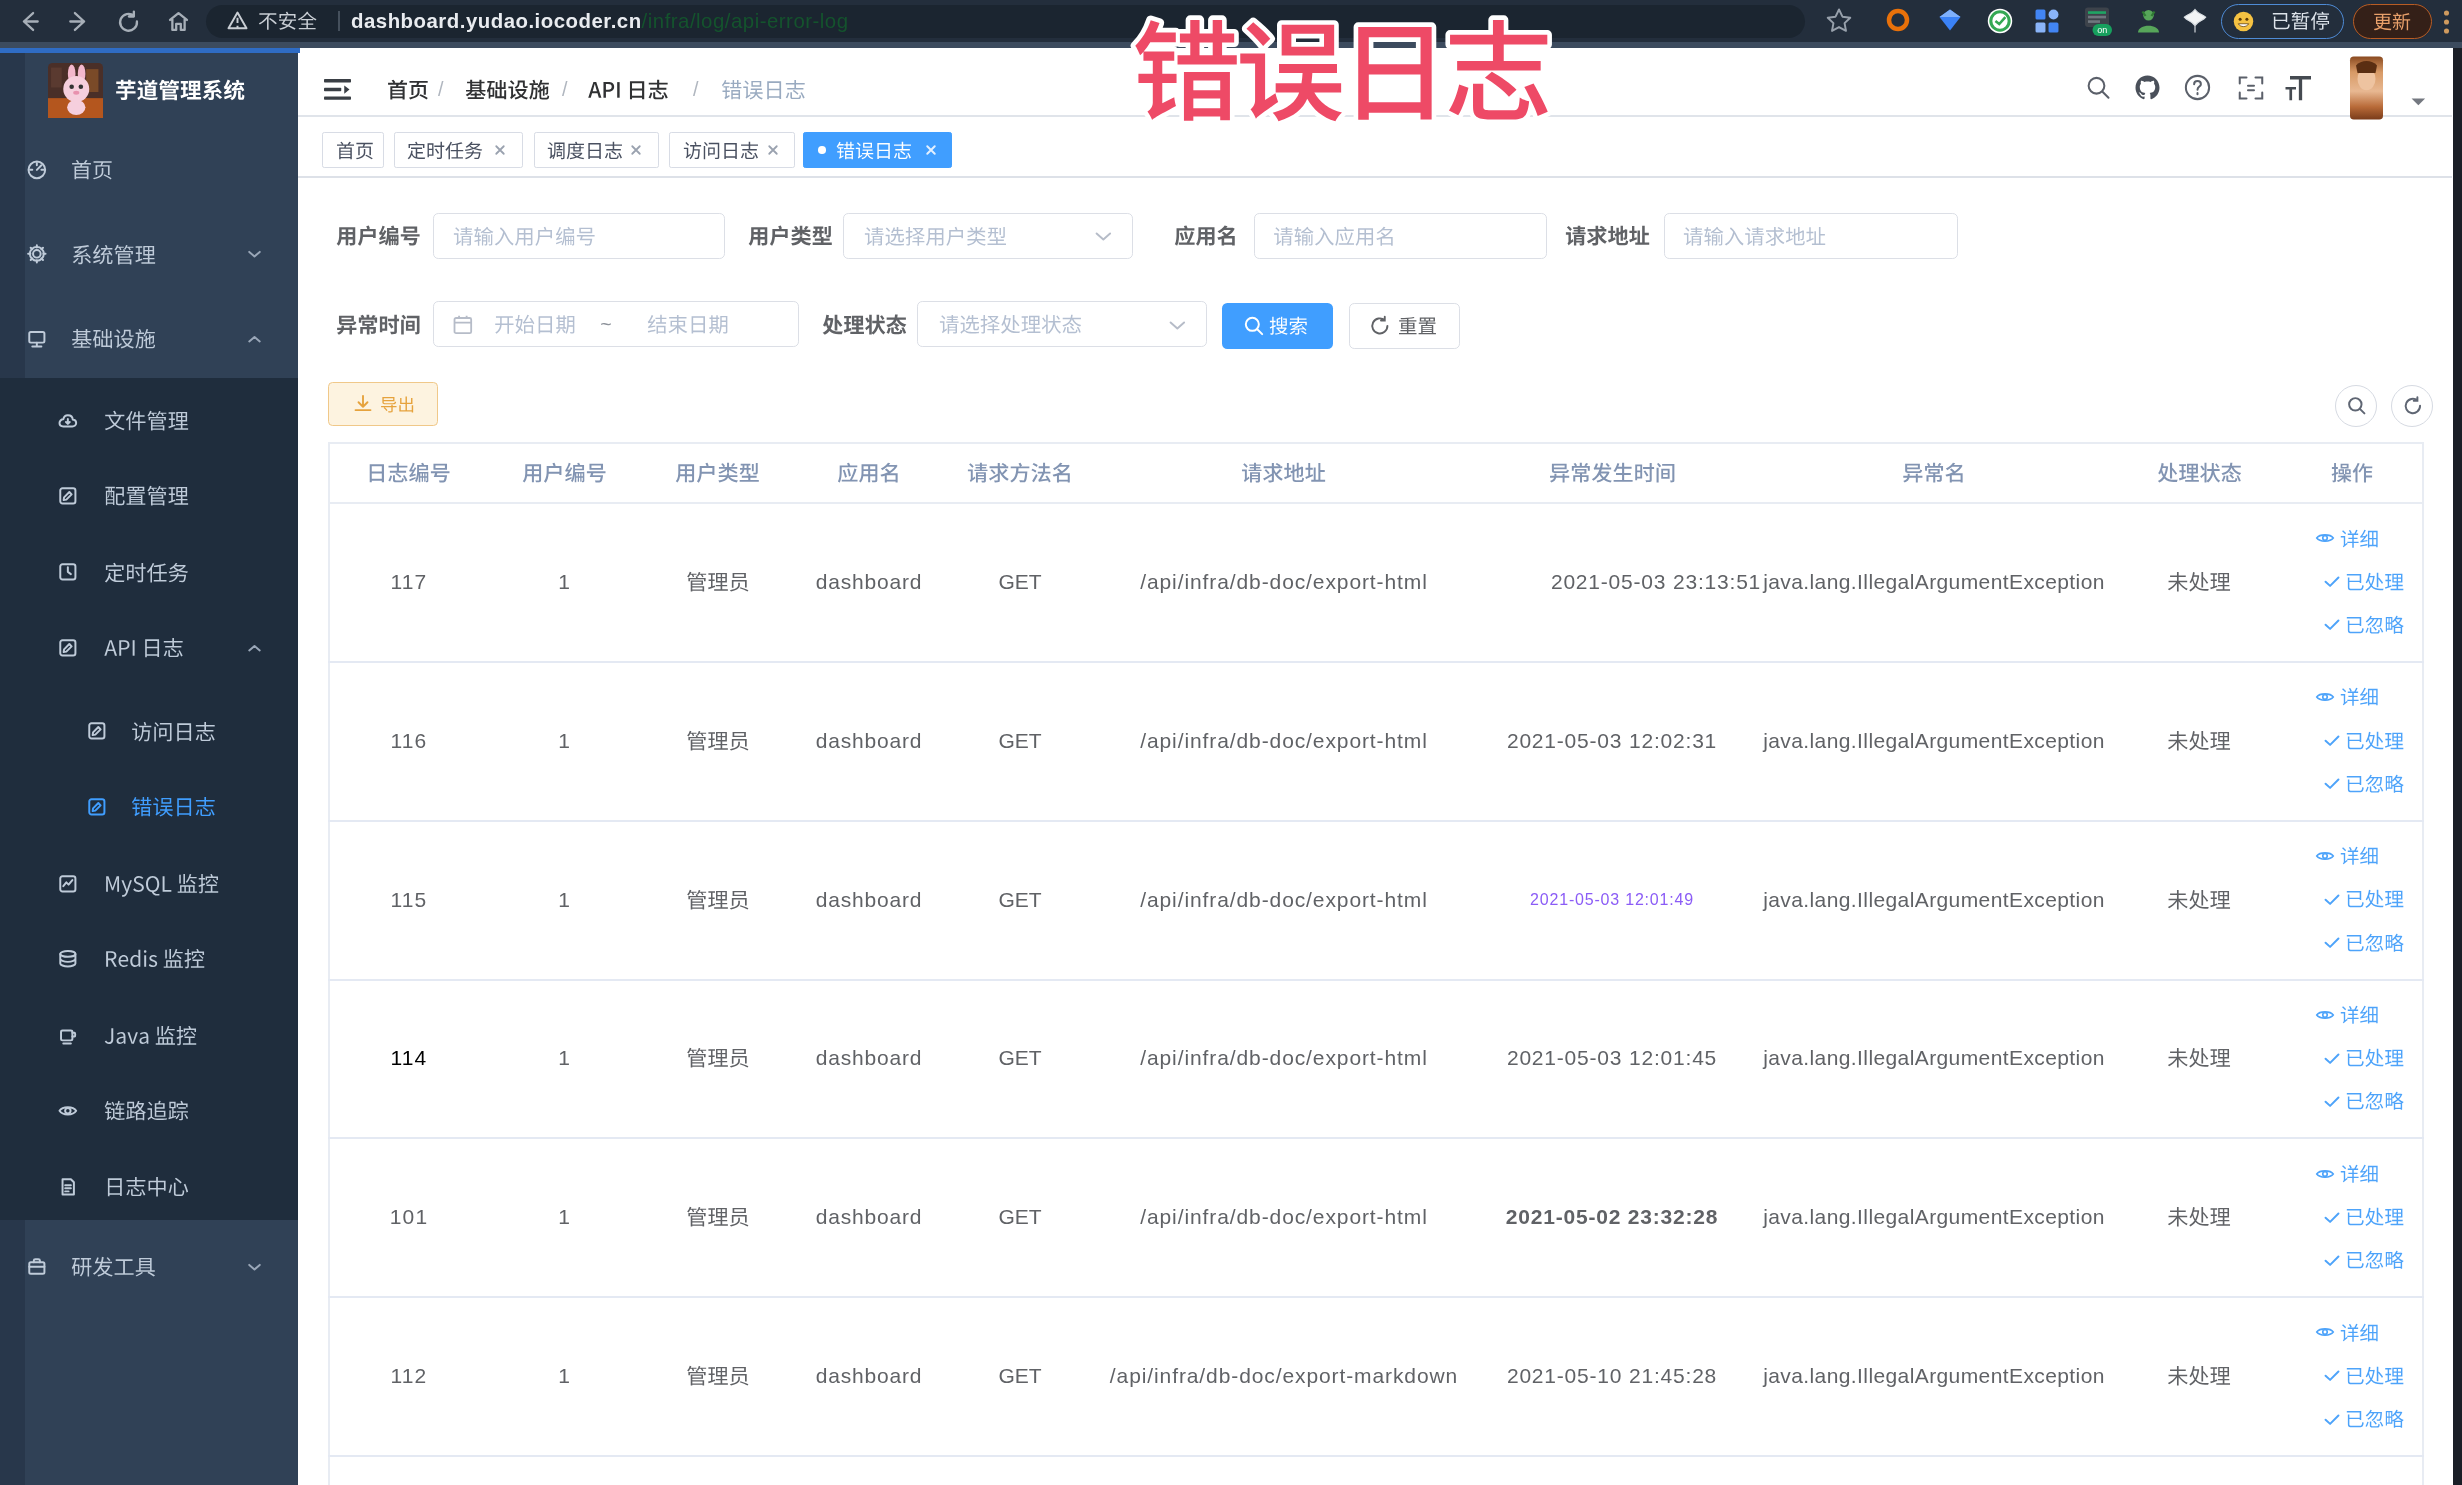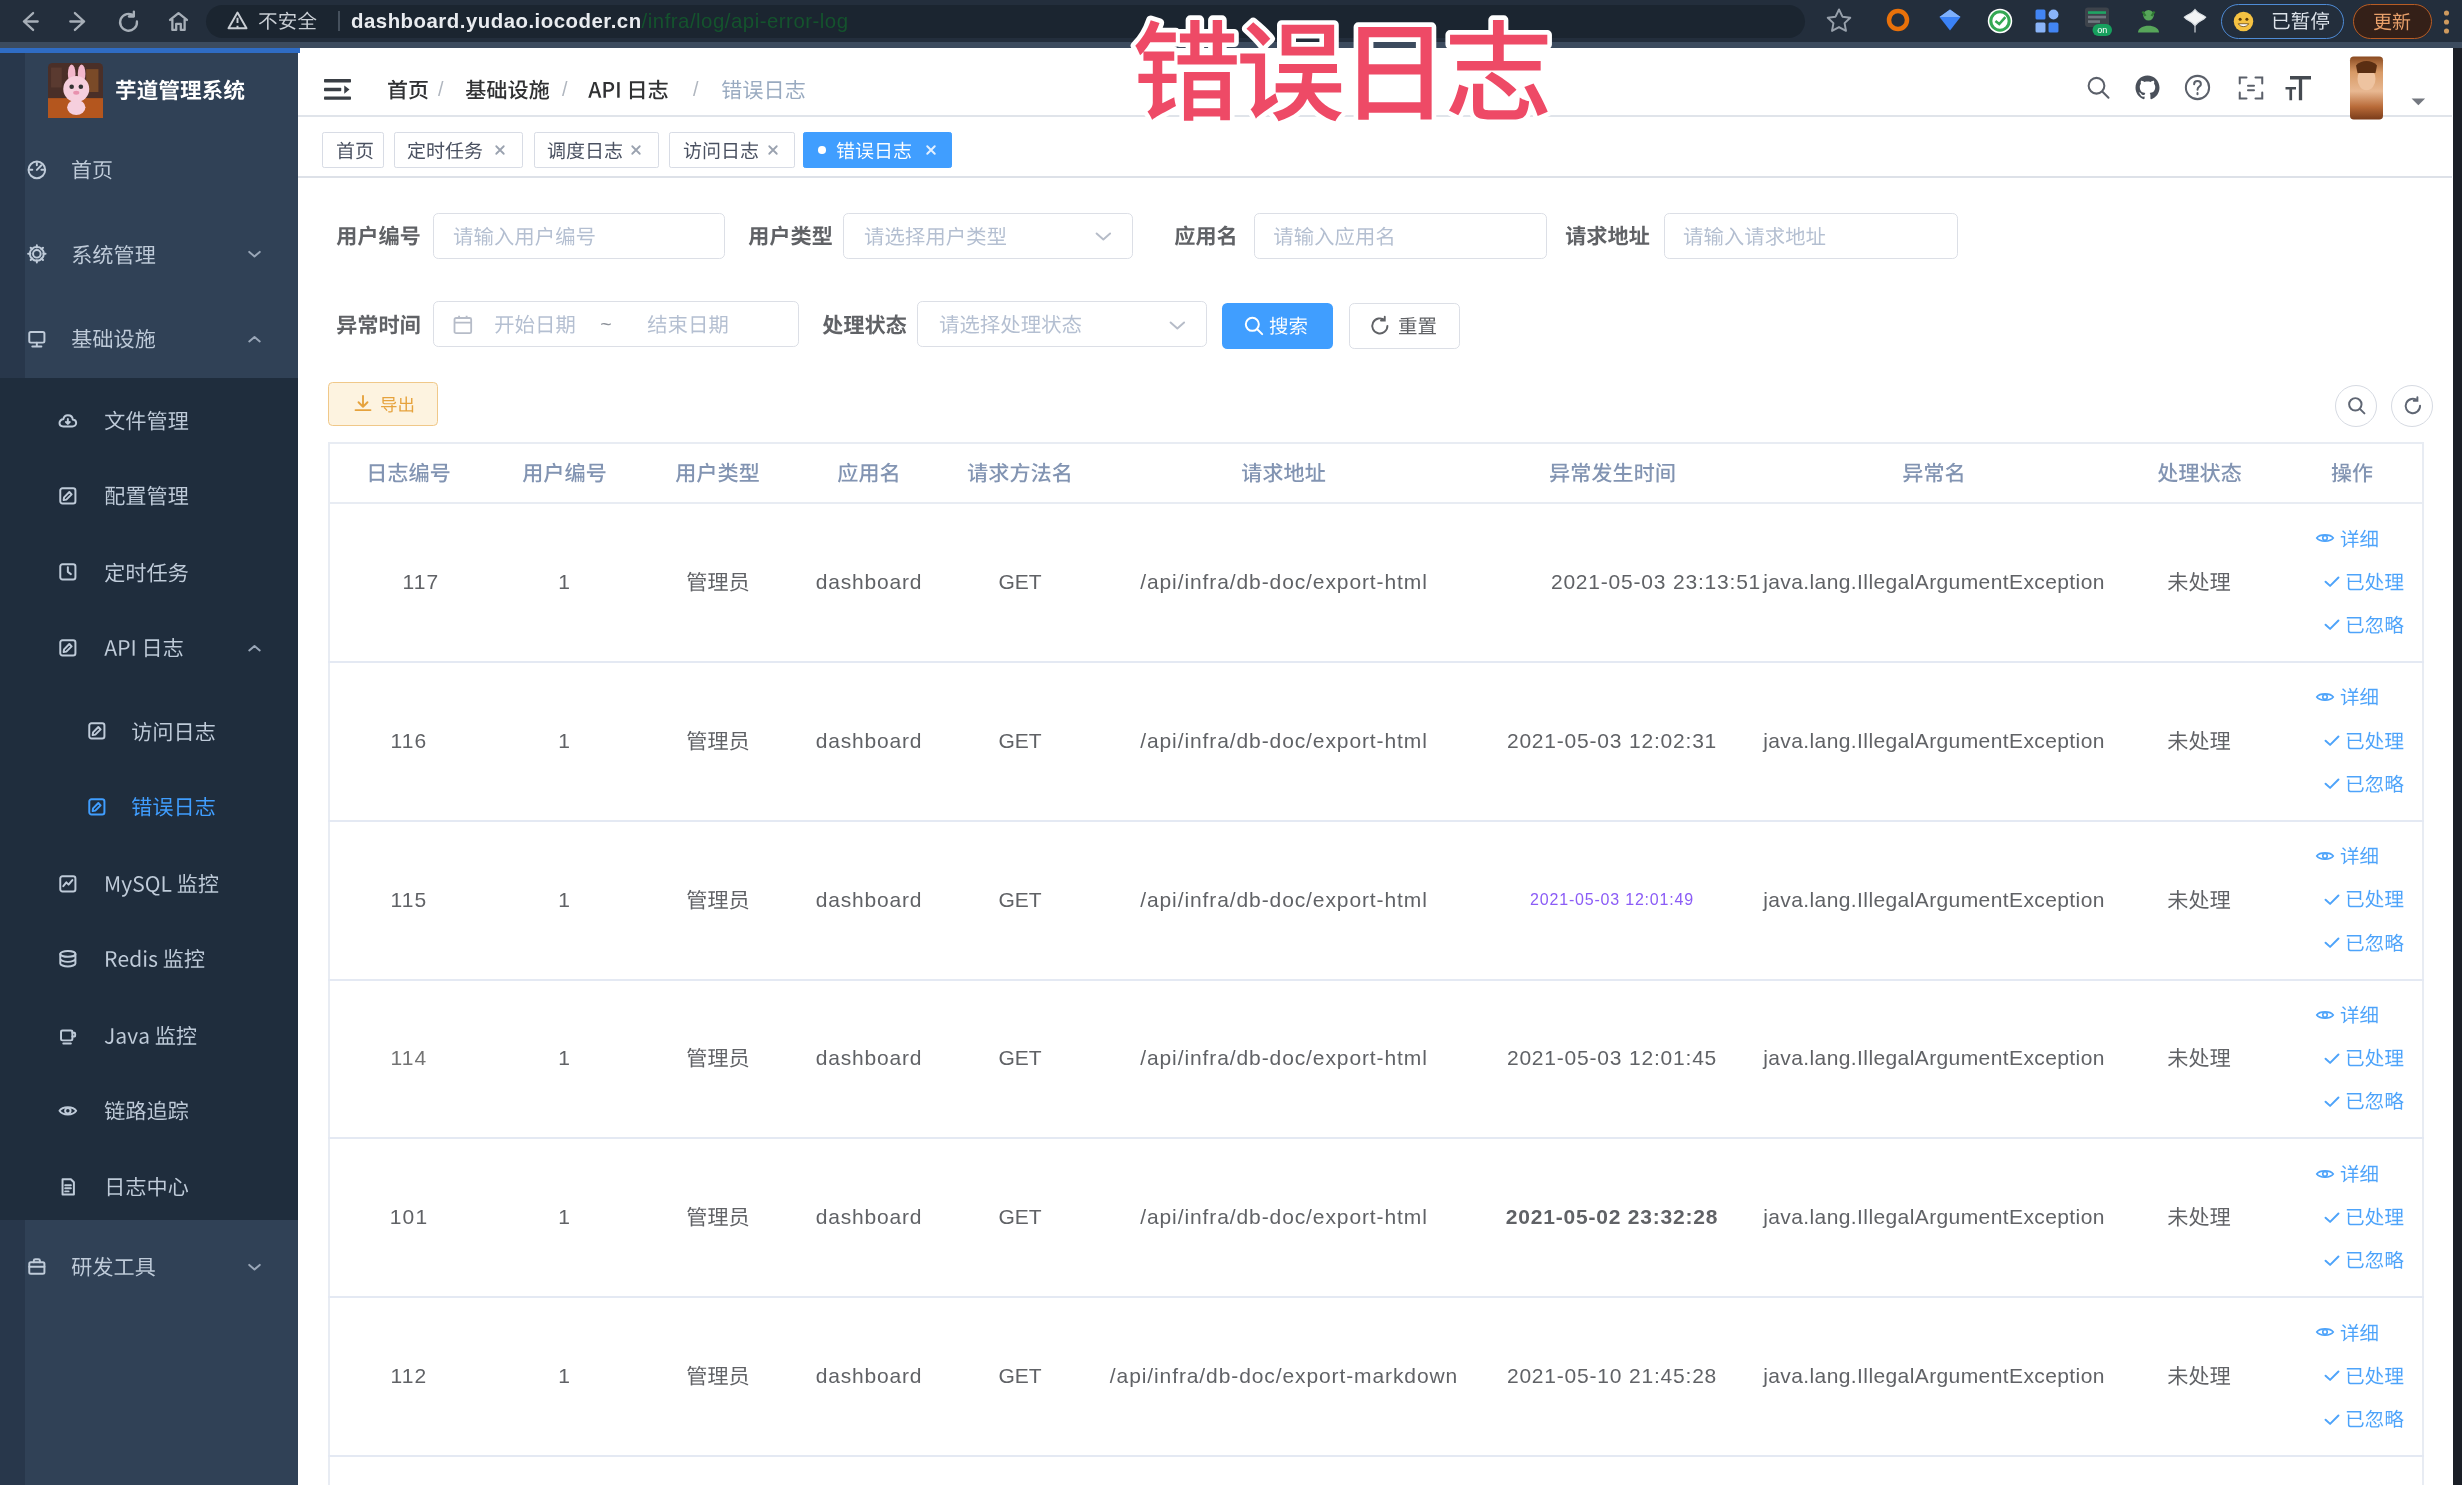--- a/index.html
+++ b/index.html
@@ -881,21 +881,21 @@
       <use href="#gm151" x="2000"></use>
       <use href="#gm152" x="3000"></use>
     </g>
   </svg>
 <svg class="z" style="left:2331px;top:460px" width="42" height="25.4" viewBox="0 0 56 33.5938">
     <g fill="#8294b2" transform="translate(0 27.4) scale(0.028000 -0.028000)">
       <use href="#gm153" x="0"></use>
       <use href="#gm154" x="1000"></use>
     </g>
   </svg>
-<div class="t" style="left:409px;transform:translateX(-50%);top:569px;font-size:21px;line-height:25.4px;color:#606266;font-weight:400;letter-spacing:1.1px;margin-left:12px;">117</div>
+<div class="t" style="left:409px;transform:translateX(-50%);top:569px;font-size:21px;line-height:25.4px;color:#606266;font-weight:400;letter-spacing:1.1px;">117</div>
 <div class="t" style="left:564px;transform:translateX(-50%);top:569px;font-size:21px;line-height:25.4px;color:#606266;font-weight:400;">1</div>
 <svg class="z" style="left:686px;top:569px" width="64" height="25.4" viewBox="0 0 84 33.5938">
     <g fill="#606266" transform="translate(0 27.4) scale(0.028000 -0.028000)">
       <use href="#gr18" x="0"></use>
       <use href="#gr19" x="1000"></use>
       <use href="#gr155" x="2000"></use>
     </g>
   </svg>
 <div class="t" style="left:869px;transform:translateX(-50%);top:569px;font-size:21px;line-height:25.4px;color:#606266;font-weight:400;letter-spacing:0.8px;">dashboard</div>
 <div class="t" style="left:1020px;transform:translateX(-50%);top:569px;font-size:21px;line-height:25.4px;color:#606266;font-weight:400;">GET</div>
@@ -1034,21 +1034,21 @@
 <svg class="z" style="left:2324px;top:937px" width="16" height="11.4" viewBox="0 0 21 15">
     <path d="M2 7.5 L8 13 L19 2" style="fill:none;stroke:#4da3fa;stroke-width:2.6;stroke-linecap:round;stroke-linejoin:round"></path>
   </svg>
 <svg class="z" style="left:2345px;top:931px" width="59" height="23.6" viewBox="0 0 78 31.1875">
     <g fill="#4da3fa" transform="translate(0 25.5) scale(0.026000 -0.026000)">
       <use href="#gr3" x="0"></use>
       <use href="#gr159" x="1000"></use>
       <use href="#gr160" x="2000"></use>
     </g>
   </svg>
-<div class="t" style="left:409px;transform:translateX(-50%);top:1045px;font-size:21px;line-height:25.4px;color:#737373;font-weight:400;letter-spacing:1.1px;">114</div>
+<div class="t" style="left:409px;transform:translateX(-50%);top:1045px;font-size:21px;line-height:25.4px;color:#000000;font-weight:400;letter-spacing:1.1px;">114</div>
 <div class="t" style="left:564px;transform:translateX(-50%);top:1045px;font-size:21px;line-height:25.4px;color:#606266;font-weight:400;">1</div>
 <svg class="z" style="left:686px;top:1045px" width="64" height="25.4" viewBox="0 0 84 33.5938">
     <g fill="#606266" transform="translate(0 27.4) scale(0.028000 -0.028000)">
       <use href="#gr18" x="0"></use>
       <use href="#gr19" x="1000"></use>
       <use href="#gr155" x="2000"></use>
     </g>
   </svg>
 <div class="t" style="left:869px;transform:translateX(-50%);top:1045px;font-size:21px;line-height:25.4px;color:#606266;font-weight:400;letter-spacing:0.8px;">dashboard</div>
 <div class="t" style="left:1020px;transform:translateX(-50%);top:1045px;font-size:21px;line-height:25.4px;color:#606266;font-weight:400;">GET</div>

